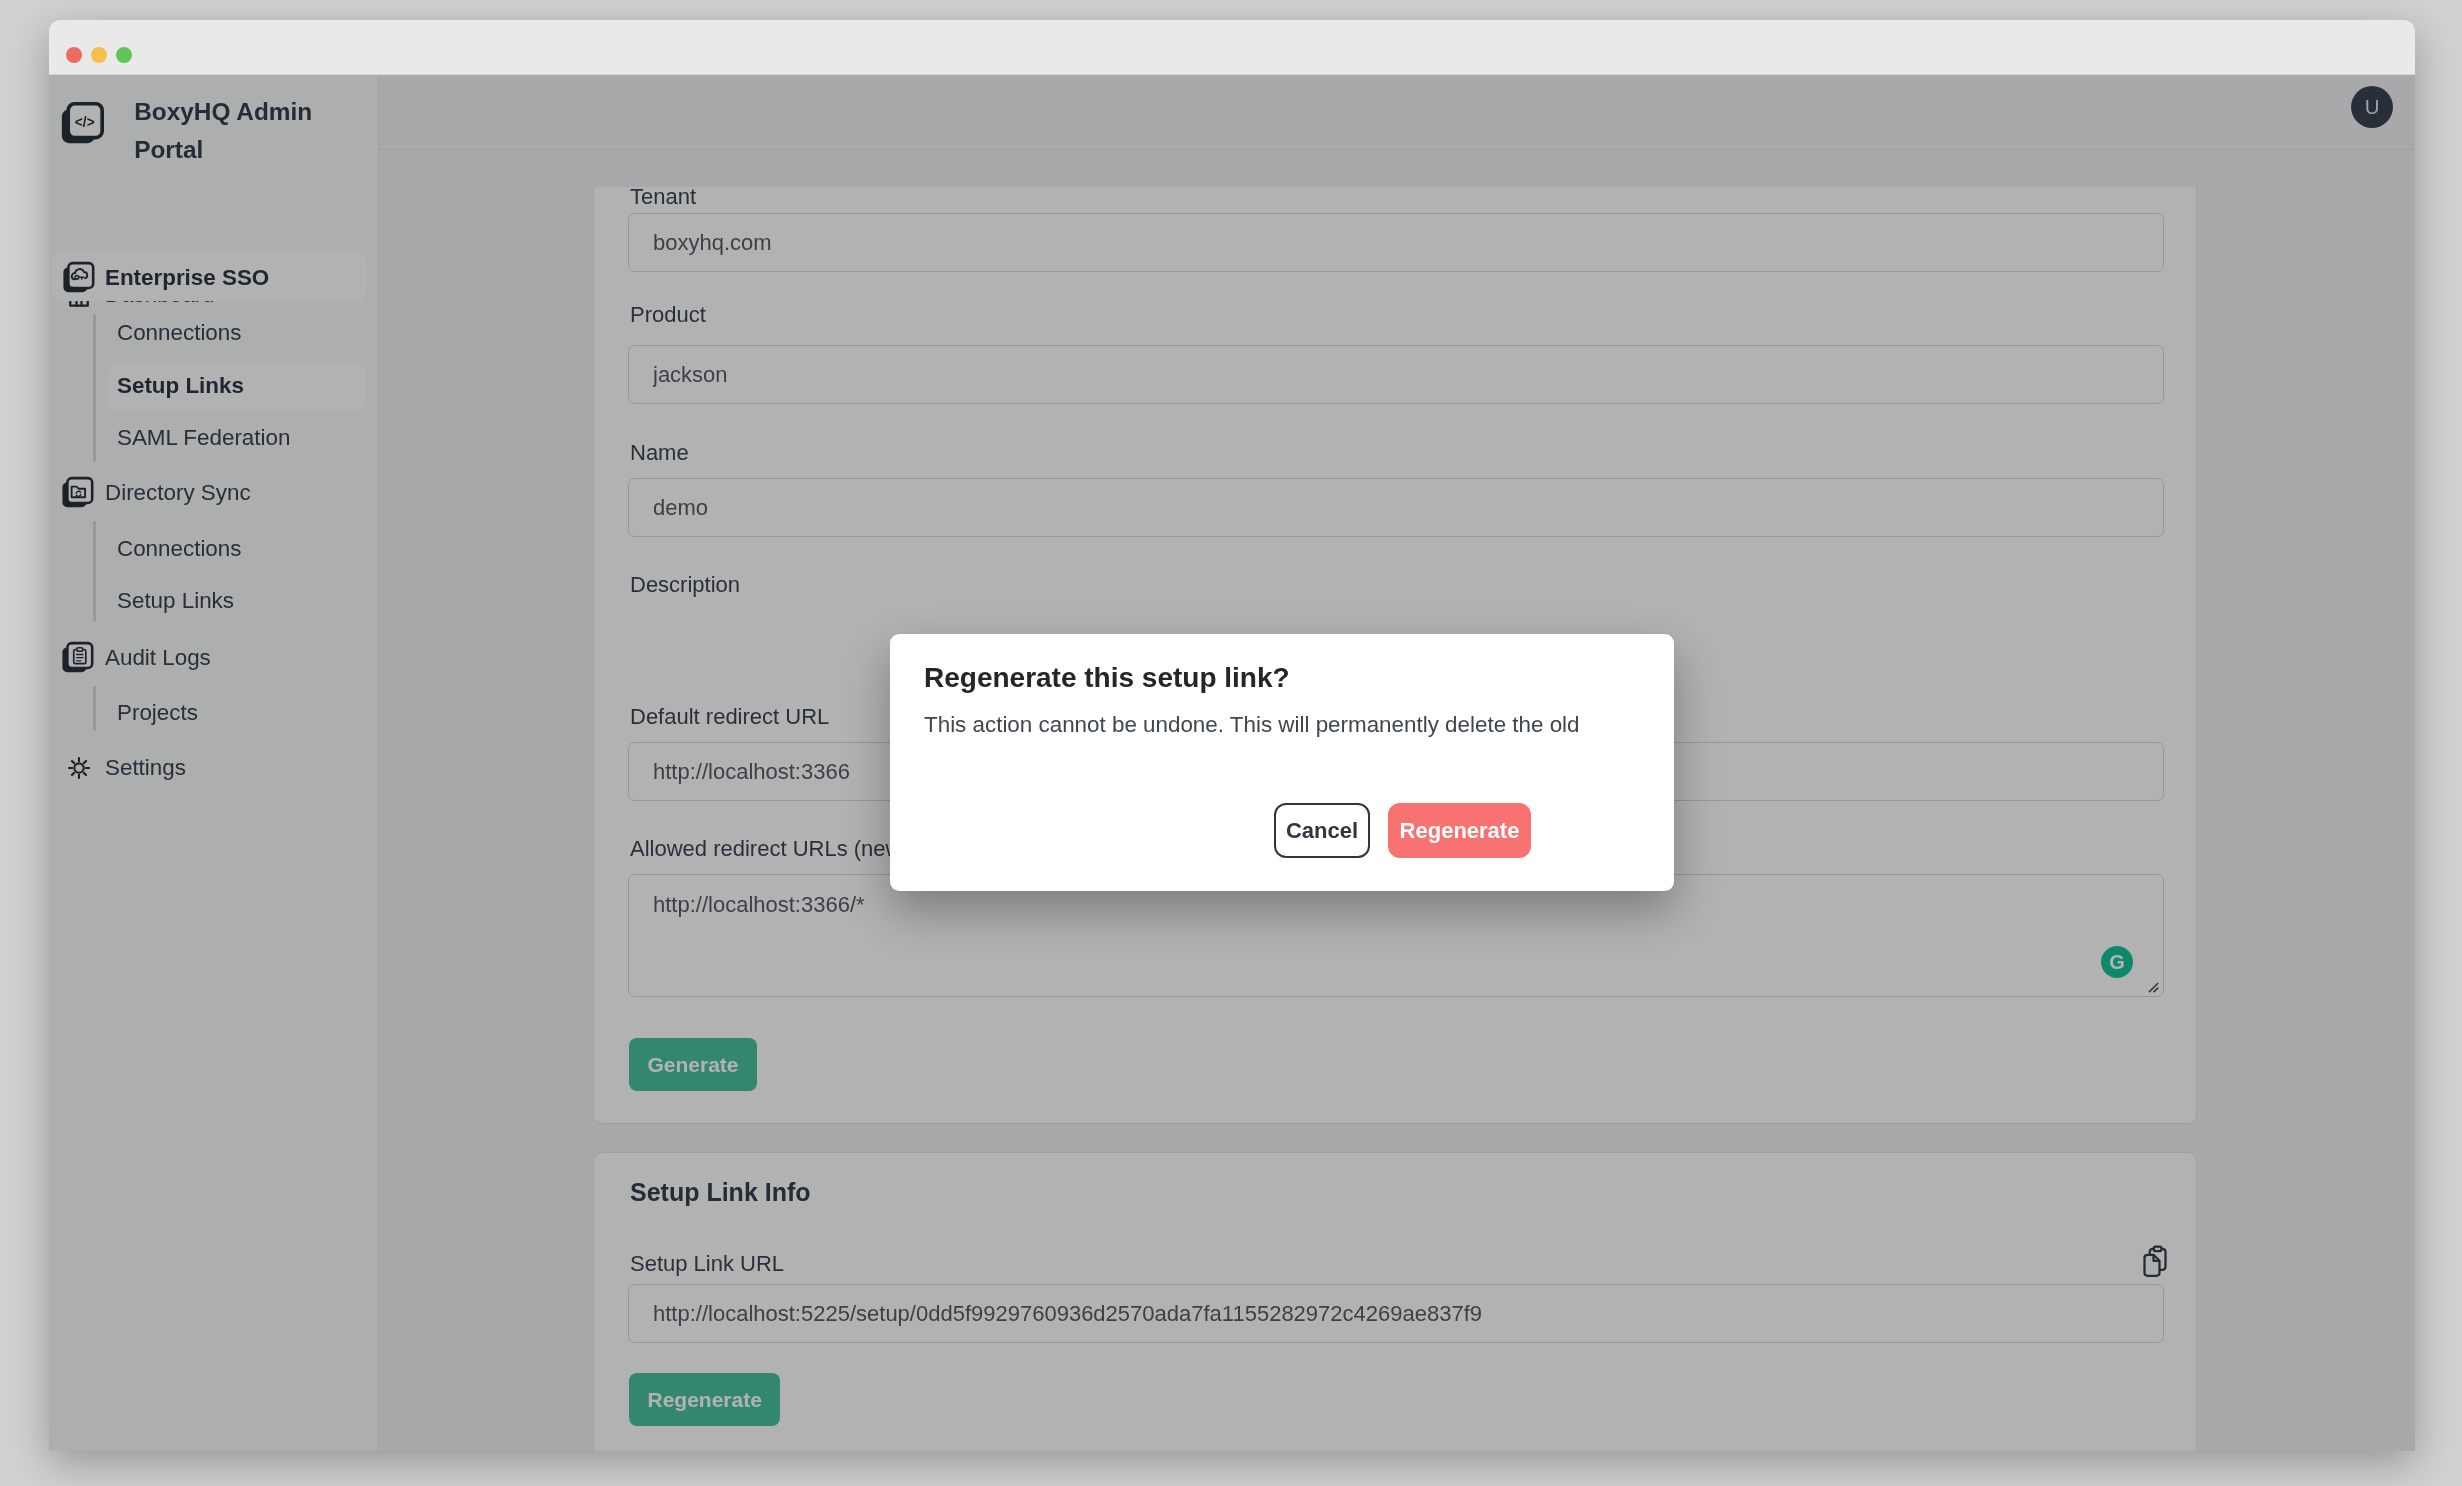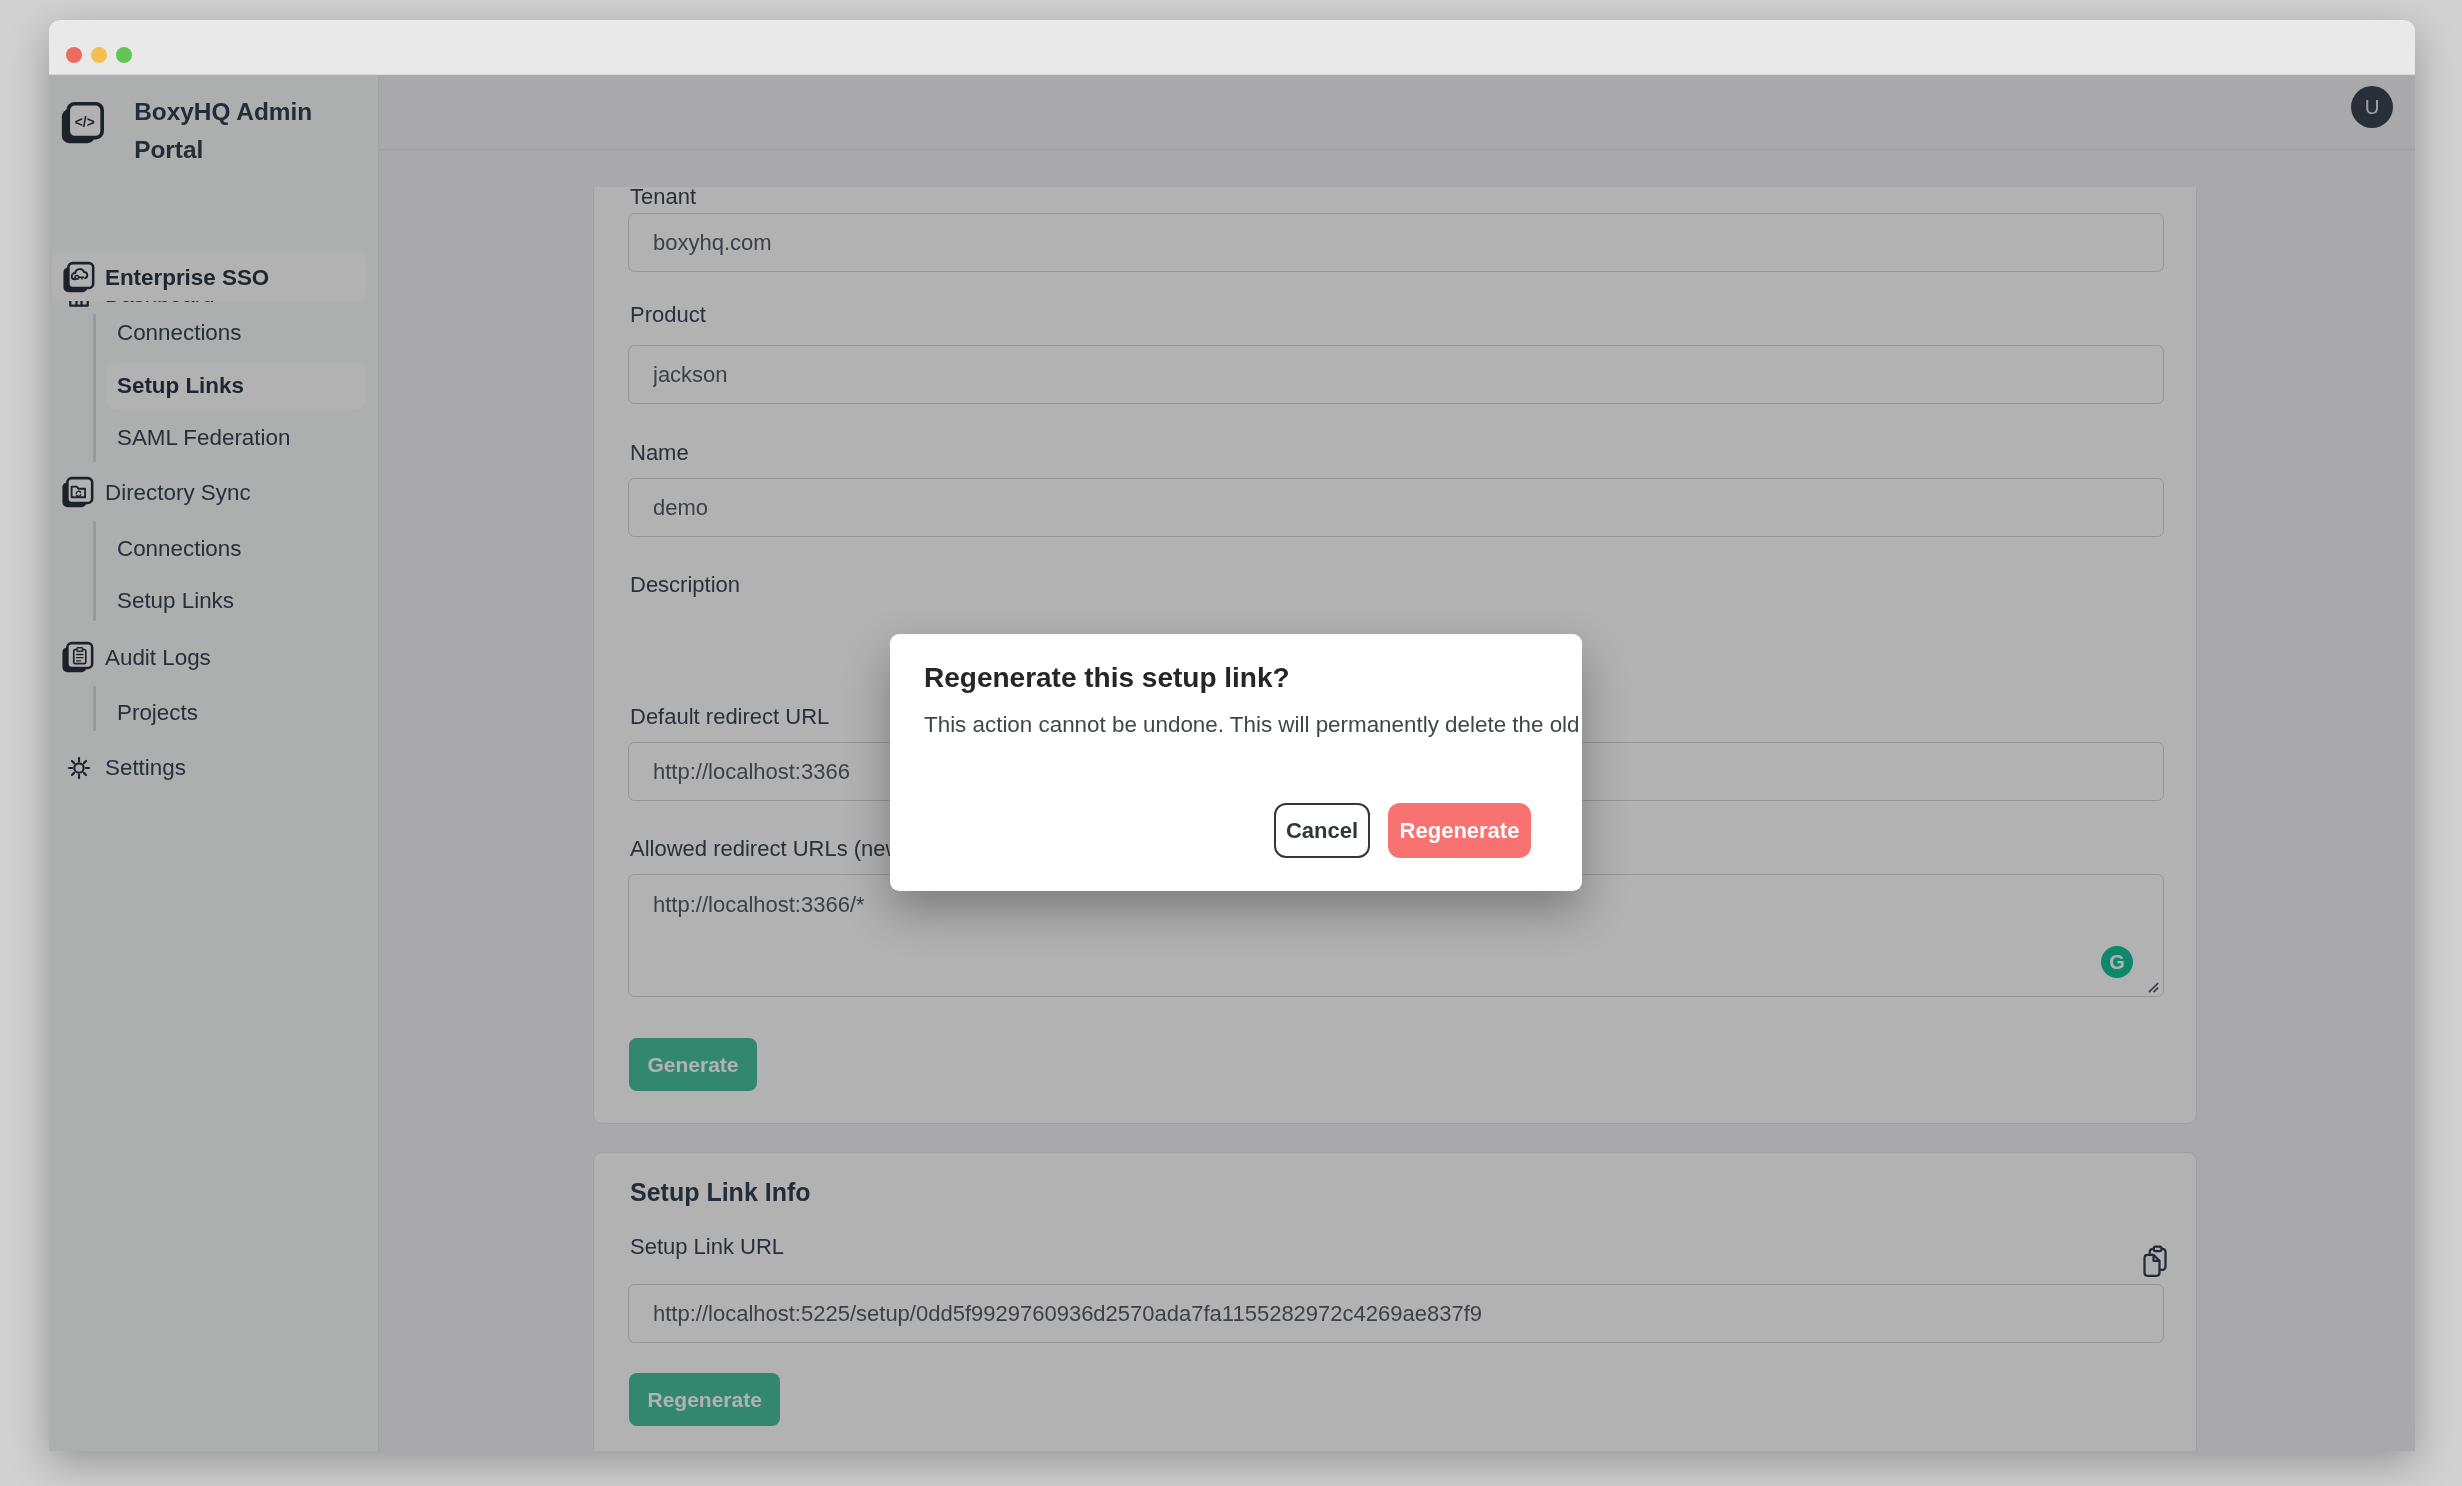--- a/index.html
+++ b/index.html
@@ -66,21 +66,21 @@
   .copy-btn { position:absolute; left:1546px; top:91px; width:34px; height:34px;
               background:none; border:none; }
 
   .grammarly { position:absolute; left:1507px; top:790px; width:32px; height:32px; border-radius:50%;
                background:#15c39a; color:#fff; font-size:20px; font-weight:700;
                text-align:center; line-height:32px; z-index:5; }
   .resize-handle { position:absolute; left:1551px; top:823px; z-index:5; }
 
   
   .overlay { position:absolute; inset:0; background:rgba(0,0,0,0.30); z-index:50; }
-  .modal { position:absolute; left:841px; top:559px; width:692px; height:257px;
+  .modal { position:absolute; left:841px; top:559px; width:784px; height:257px;
            background:#ffffff; border-radius:9.2px; z-index:60;
            box-shadow:0 20px 46px rgba(0,0,0,.30); }
   .modal-title { position:absolute; left:34px; top:28px; font-size:28px; font-weight:700; color:#262626; }
   .modal-body { position:absolute; left:34px; top:76px; font-size:22.4px; line-height:30px; color:#40464d; }
   .modal-btn { position:absolute; top:169px; height:55px; border-radius:12px; font-size:22px;
                font-weight:600; font-family:"Liberation Sans", sans-serif; }
   .btn-cancel { left:384px; width:96px; background:#fff; border:2px solid #2f3640; color:#2f3640; }
   .btn-danger { left:498px; width:143px; background:#f87272; border:none; color:#ffffff; }
 
   svg { display:block; }
@@ -243,21 +243,21 @@
             <path d="M6 20 L20 6 M13 20 L20 13"></path>
           </svg>
         </span>
 
         <button class="btn-teal" style="top:882px;">Generate</button>
       </div>
 
       <div class="card" id="card-info">
         <div class="section-title">Setup Link Info</div>
 
-        <div class="field-label" style="top:81px;">Setup Link URL</div>
+        <div class="field-label" style="top:98px;">Setup Link URL</div>
 
         <button class="copy-btn">
           <span>
             <svg width="30" height="33" viewBox="0 0 40 44" fill="none" stroke="#333e4e" stroke-width="3" stroke-linejoin="round">
               <rect x="13" y="5" width="21" height="28" rx="4"></rect>
               <rect x="18.5" y="2" width="10" height="6" rx="2" fill="#f8f9fa"></rect>
               <path d="M6 17 q0-4 4-4 h8 l8 8 v16 q0 4-4 4 h-12 q-4 0-4-4 z" fill="#f8f9fa"></path>
               <path d="M18 13 v8 h8"></path>
             </svg>
           </span>

